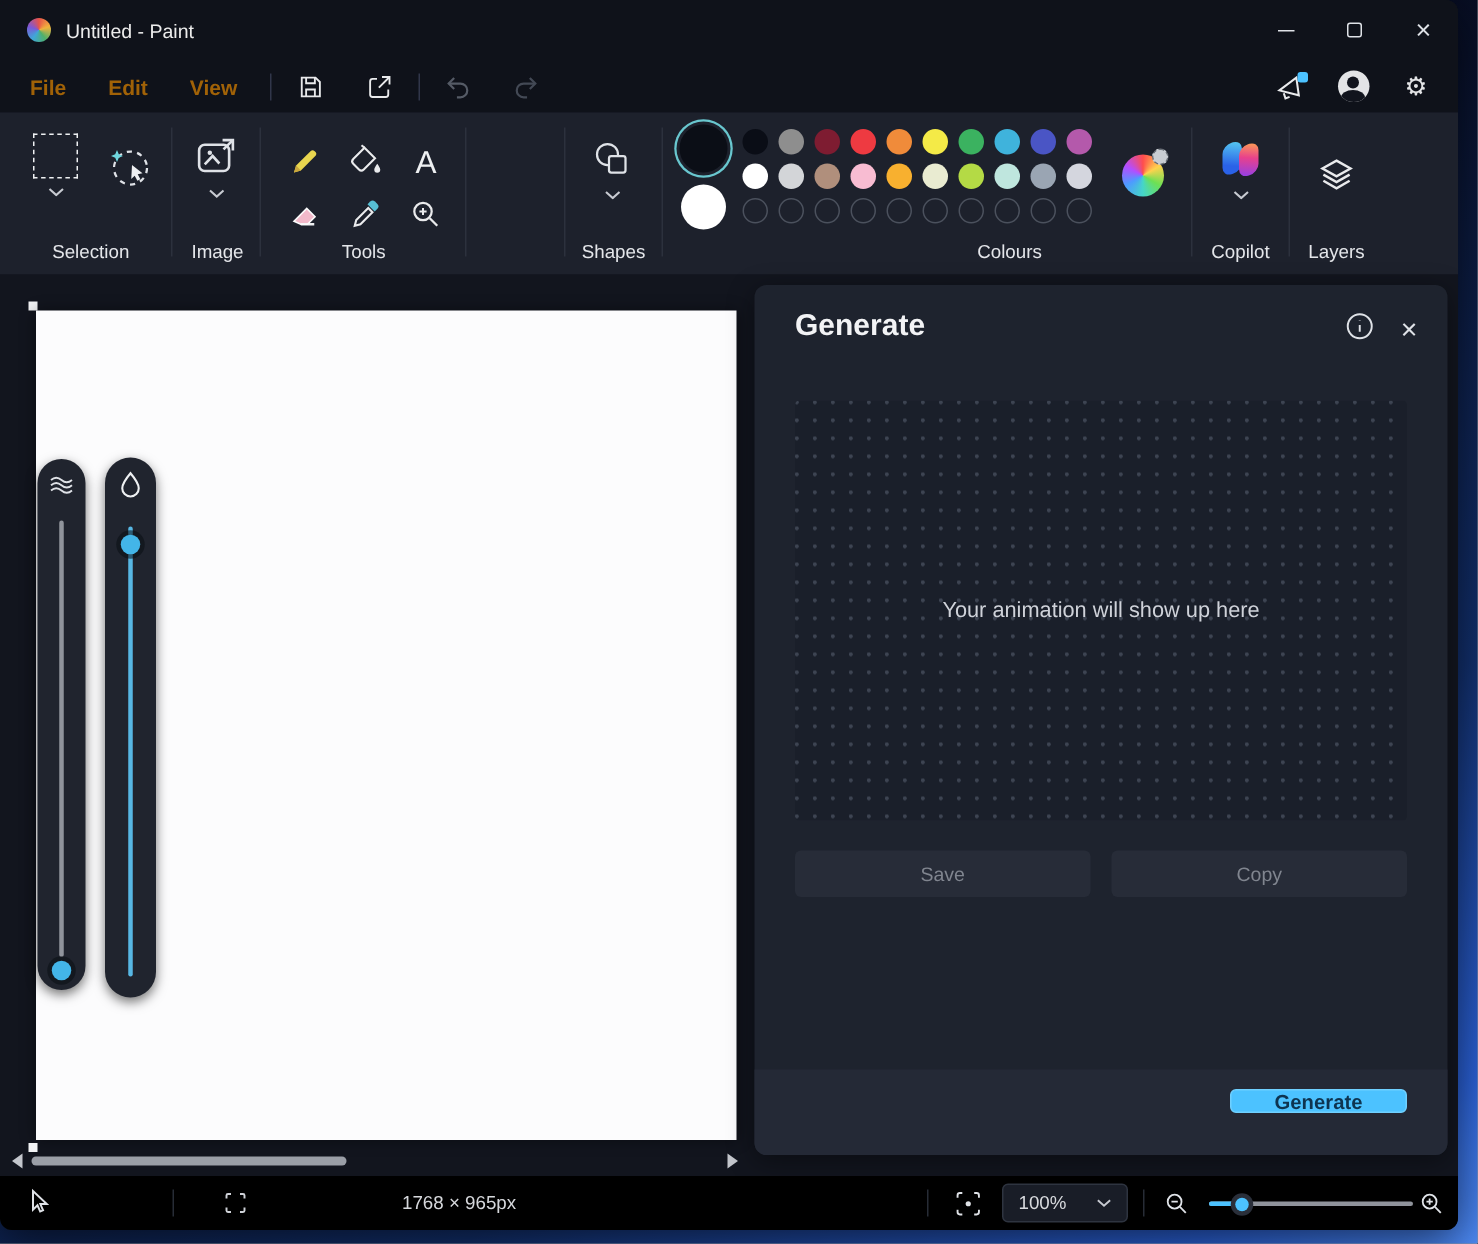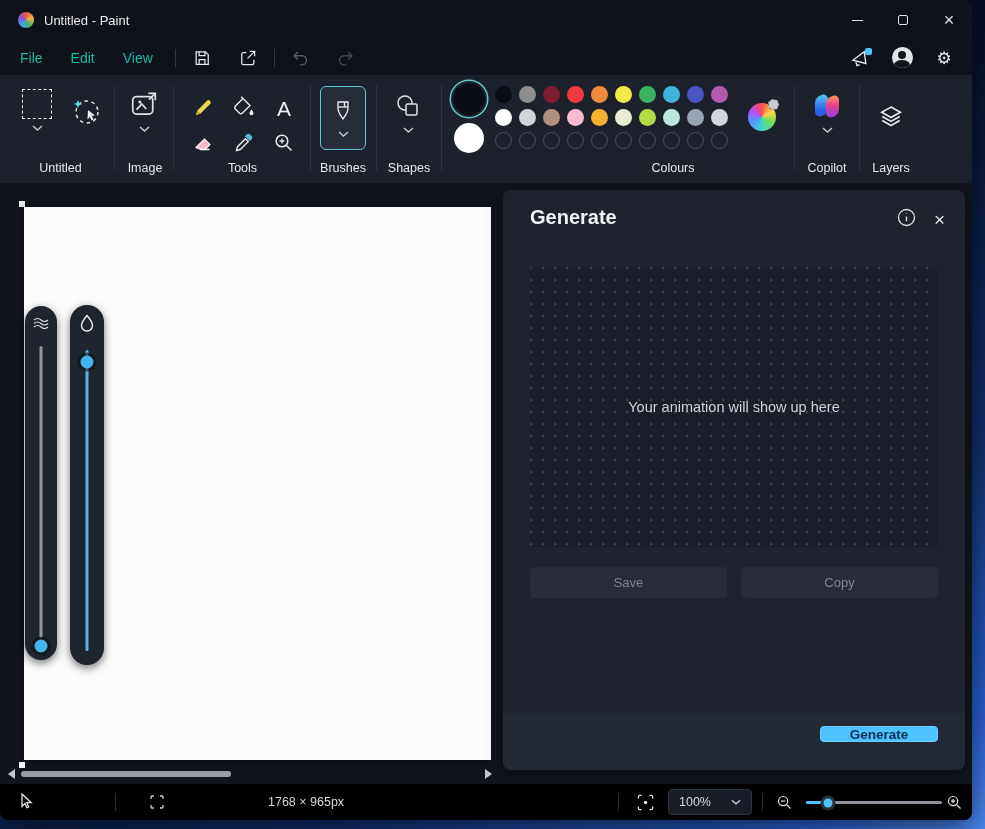--- a/index.html
+++ b/index.html
@@ -19,21 +19,21 @@
   .app-logo { width:16px; height:16px; border-radius:50%; margin-left:18px;
     background:conic-gradient(#e8534a,#f2b33d,#6fc f,#4fb06a,#3fa7d8,#7b58d8,#e8534a);
     background:conic-gradient(#e8534a,#f2b33d,#4fb06a,#3fa7d8,#7b58d8,#e8534a); }
   .title-text { margin-left:10px; font-size:13px; color:#ececec; }
   .win-controls { position:absolute; right:0; top:0; height:40px; display:flex; }
   .win-btn { width:46px; height:40px; display:flex; align-items:center; justify-content:center; color:#dfe2e7; font-size:15px; }
   .min-glyph { width:11px; height:1px; background:#dfe2e7; }
   .max-glyph { width:10px; height:10px; border:1px solid #dfe2e7; border-radius:2px; }
   
   .menubar { position:absolute; left:0; top:40px; width:100%; height:35px; background:#0f121a; display:flex; align-items:center; }
-  .menu-item { padding:5px 14px; font-size:14px; color:#14b8a6; border-radius:4px; }
+  .menu-item { padding:5px 14px; font-size:14px; color:#a16207; border-radius:4px;font-weight:bold; }
   .mb-sep { width:1px; height:18px; background:#31364a; margin:0 8px; }
   .mb-icon { width:36px; height:28px; display:flex; align-items:center; justify-content:center; border-radius:4px; }
   .menubar-right { position:absolute; right:10px; top:0; height:35px; display:flex; align-items:center; gap:6px; }
   .avatar { width:21px; height:21px; border-radius:50%; background:#e3e4e6; position:relative; overflow:hidden; }
   .avatar::before { content:""; position:absolute; left:6.5px; top:4px; width:8px; height:8px; border-radius:50%; background:#11141d; }
   .avatar::after { content:""; position:absolute; left:2.5px; top:13px; width:16px; height:10px; border-radius:50%; background:#11141d; }
   .gear { font-family:"DejaVu Sans", sans-serif; font-size:17px; color:#e3e4e6; }
   .badge-dot { position:absolute; right:6px; top:4px; width:7px; height:7px; border-radius:2px; background:#4cc2ff; }
   
   .ribbon { position:absolute; left:0; top:75px; width:100%; height:108px; background:#1d212c; }
@@ -179,21 +179,21 @@
             <polyline points="1,1 5.5,5 10,1"></polyline>
           </svg>
       </div>
       <div style="position:absolute; left:62px; top:20px;">
         <svg width="32" height="32" viewBox="0 0 32 32" fill="none">
           <circle cx="17" cy="17" r="11" stroke="#dfe2e7" stroke-width="1.5" stroke-dasharray="3.5 3.5"></circle>
           <path d="M8 5 l1.2 2.8L12 9l-2.8 1.2L8 13l-1.2-2.8L4 9l2.8-1.2z" fill="#6fd6de"></path>
           <path d="M18 15l7 5.5-3.2.6 1.8 3.4-2 1-1.8-3.4-2.3 2.3z" fill="#eef0f2"></path>
         </svg>
       </div>
-      <div class="group-label">Untitled</div>
+      <div class="group-label">Selection</div>
     </div>
     <div class="rib-sep" style="left:114px"></div>
 
     <div class="group" style="left:118px; width:54px;">
       <div style="position:absolute; left:11px; top:14px; display:flex; flex-direction:column; align-items:center; gap:7px;">
         <svg width="30" height="30" viewBox="0 0 24 24" fill="none" stroke="#dfe2e7" stroke-width="1.4">
             <rect x="3" y="6" width="16" height="14" rx="3"></rect>
             <path d="M6 16.5l4.2-4.5 3.6 4"></path>
             <circle cx="8.7" cy="10.3" r="1.2" fill="#dfe2e7" stroke="none"></circle>
             <path d="M15.5 3.5H21V9"></path>
@@ -241,33 +241,20 @@
               <circle cx="10" cy="10" r="5.8"></circle>
               <path d="M14.5 14.5L19.5 19.5"></path>
               <path d="M10 7.6v4.8M7.6 10h4.8" stroke-width="1.3"></path>
             </svg>
         </div>
       </div>
       <div class="group-label">Tools</div>
     </div>
     <div class="rib-sep" style="left:310px"></div>
 
-    <div class="group" style="left:314px; width:58px;">
-      <div class="brush-box">
-        <svg width="20" height="26" viewBox="0 0 20 26" fill="none" stroke="#eef0f2" stroke-width="1.3">
-            <path d="M5 2h10v6c0 4.5-2 6.5-5 11-3-4.5-5-6.5-5-11z"></path>
-            <path d="M5 7h10"></path>
-            <path d="M11.5 2v5"></path>
-          </svg>
-        <svg class="chev" width="11" height="6" viewBox="0 0 11 6" fill="none" stroke="#c7cad1" stroke-width="1.4">
-            <polyline points="1,1 5.5,5 10,1"></polyline>
-          </svg>
-      </div>
-      <div class="group-label">Brushes</div>
-    </div>
     <div class="rib-sep" style="left:376px"></div>
 
     <div class="group" style="left:380px; width:58px;">
       <div style="position:absolute; left:14px; top:18px; display:flex; flex-direction:column; align-items:center; gap:8px;">
         <svg width="28" height="26" viewBox="0 0 28 26" fill="none" stroke="#dfe2e7" stroke-width="1.5">
             <circle cx="11" cy="10" r="7"></circle>
             <rect x="12" y="11" width="11" height="11" rx="1.5" fill="#1d212c"></rect>
           </svg>
         <svg class="chev" width="11" height="6" viewBox="0 0 11 6" fill="none" stroke="#c7cad1" stroke-width="1.4">
             <polyline points="1,1 5.5,5 10,1"></polyline>

